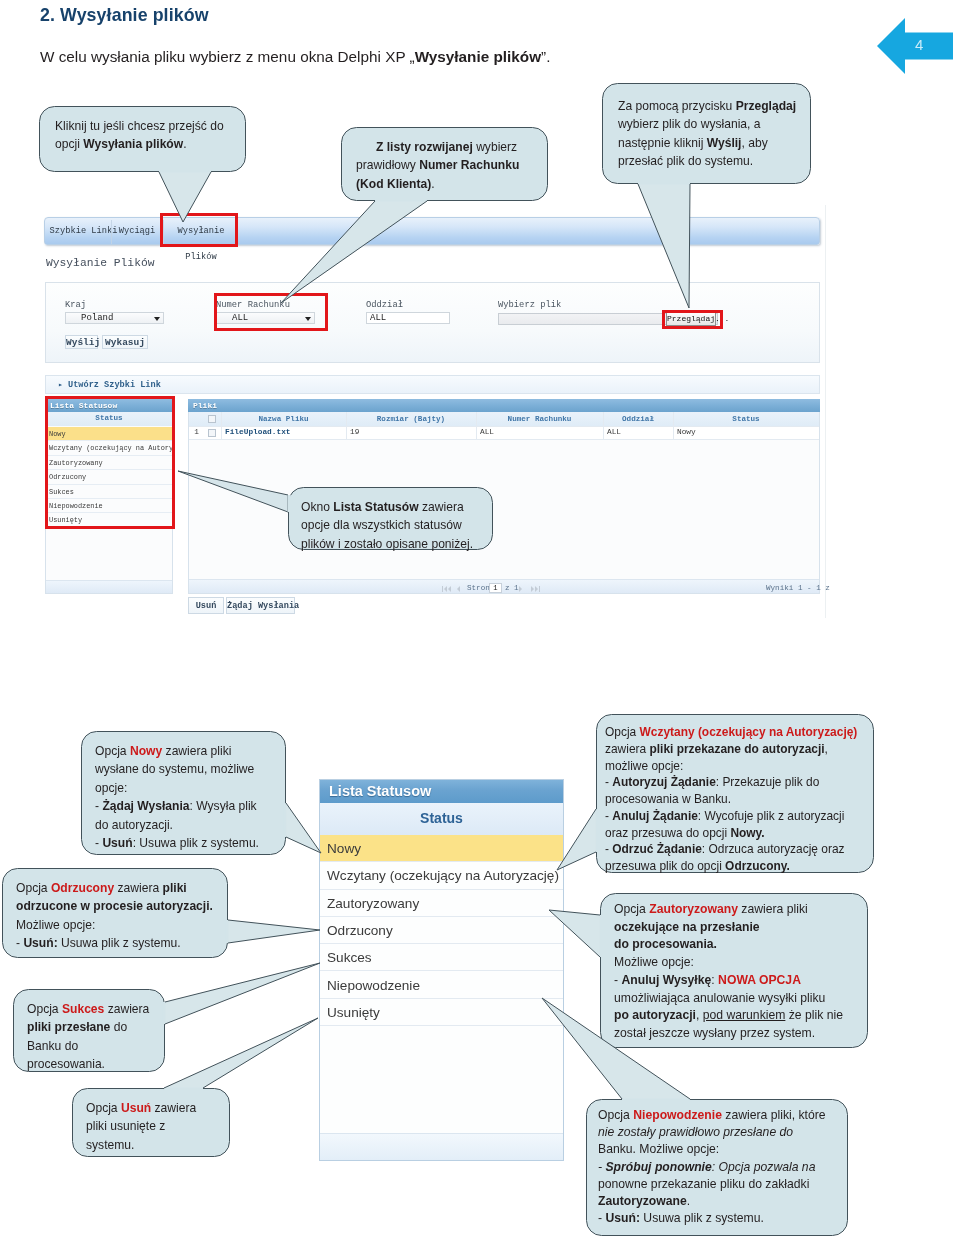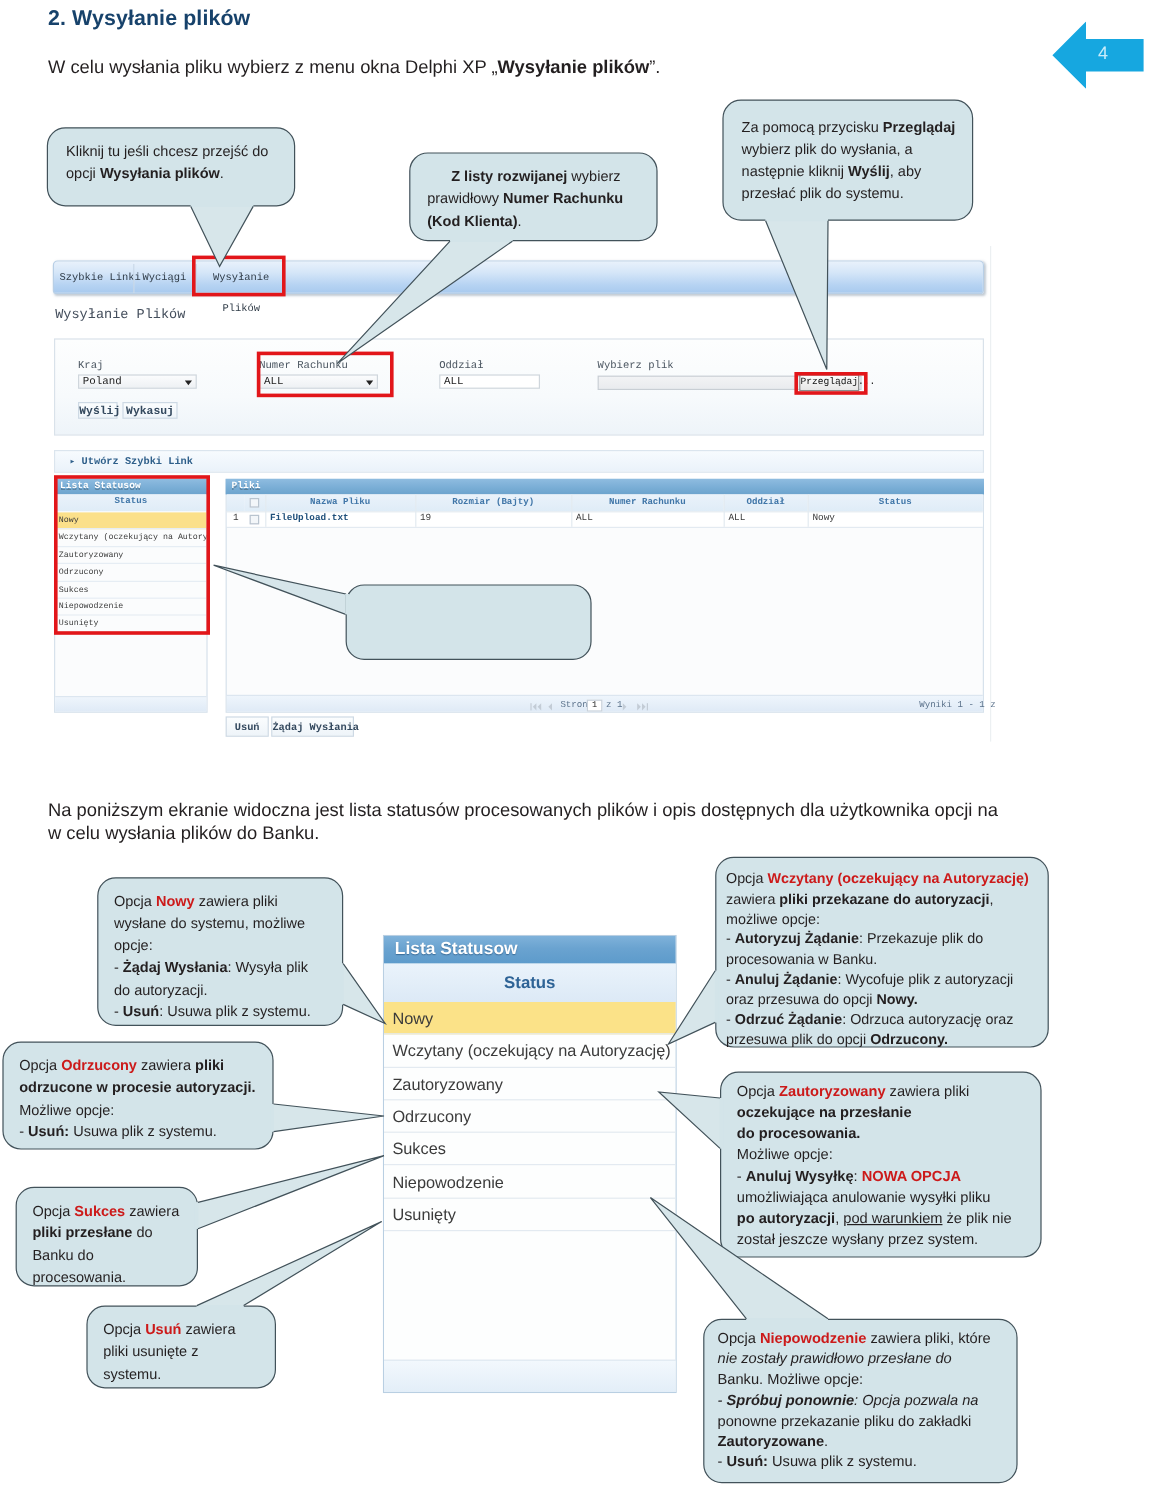--- a/index.html
+++ b/index.html
@@ -38,21 +38,21 @@
      background:linear-gradient(180deg,#e8f1fb 0%,#d5e6f8 35%,#b6d3f2 75%,#a9caee 100%);
      border:1px solid #b8cfe6;box-shadow:1px 1px 2px rgba(120,140,160,.45);}
   .tab{position:absolute;top:0;height:26px;line-height:26px;text-align:center;
      font-size:8.7px;color:#2f3b47;}
   .tabsep{position:absolute;top:2px;width:1px;height:24px;background:rgba(255,255,255,.75);
      border-left:1px solid rgba(150,180,210,.5);}
   .s1 .ph{position:absolute;left:10px;top:52px;font-size:11.3px;color:#444e5c;}
   .panel{position:absolute;border:1px solid #d9e2ea;background:linear-gradient(180deg,#fdfefe 0%,#f7fafc 60%,#eef4f9 100%);}
   .flabel{position:absolute;font-size:8.8px;color:#4a5560;}
   .fsel{position:absolute;height:12px;border:1px solid #cfd6dc;background:linear-gradient(180deg,#fbfcfd,#eef1f4);
-     font-size:9px;color:#222;padding-left:3px;line-height:11px;}
+     font-size:9px;color:#222;padding-left:15px;line-height:11px;}
   .fsel .arw{position:absolute;right:3px;top:4px;width:0;height:0;border-left:3.5px solid transparent;
      border-right:3.5px solid transparent;border-top:4px solid #222;}
   .ftext{position:absolute;height:12px;border:1px solid #cfd6dc;background:#fff;font-size:9px;
      color:#222;padding-left:3px;line-height:11px;}
   .btn{position:absolute;border:1px solid #cdd9e4;background:linear-gradient(180deg,#fbfdfe,#eef4f9);
      font-size:9.5px;font-weight:bold;color:#34495e;text-align:center;}
   .redbox{position:absolute;border:3px solid #E2161A;}
   .qlbar{position:absolute;border:1px solid #dbe5ee;background:linear-gradient(180deg,#f7fbfe,#eaf2fa);}
   .qltext{position:absolute;font-size:8.6px;font-weight:bold;color:#2e5f8a;}
   .gridhdr{position:absolute;background:linear-gradient(180deg,#8fbce0 0%,#7aaed6 55%,#6ca3cd 100%);
@@ -86,24 +86,20 @@
 <body>
 
 <div class="page">
 
   <div id="heading">2. Wysyłanie plików</div>
 
   <div id="intro" class="bodytext">
     <span>W celu wysłania pliku wybierz z menu okna Delphi XP „</span><b>Wysyłanie plików</b><span>”.</span>
   </div>
 
-  <div id="para2" class="bodytext">
-    <div>Na poniższym ekranie widoczna jest lista statusów procesowanych plików i opis dostępnych dla użytkownika opcji na</div>
-    <div>w celu wysłania plików do Banku.</div>
-  </div>
 
   <svg id="pagearrow" viewBox="0 0 80 56">
     <path d="M2 28 L30 0 L30 14.5 L78 14.5 L78 41.5 L30 41.5 L30 56 Z" fill="#16A7E0"></path>
   </svg>
   <div id="pagenum">4</div>
 
   <div id="shot1" class="shot s1">
     <div style="position:absolute;left:789px;top:0;width:1px;height:413px;background:#ecf0f2"></div>
 
     <div class="tabbar">
@@ -384,20 +380,25 @@
     </div>
   <div id="callouts-top" style="position:absolute;left:0;top:0;z-index:7;">
       <div class="co" style="left: 288px; top: 487px; width: 205px; height: 63px; z-index: 8;">
         <svg width="605" height="463" style="left: -200px; top: -200px;">
           <g transform="translate(200,200)">
             <polygon points="0,8 0,25 -110,-16" class="cotail"></polygon>
             <rect x="0.5" y="0.5" width="204" height="62" rx="15" ry="15" class="cofill"></rect>
             <line x1="1.2" y1="8" x2="1.2" y2="25" stroke="#D3E4E9" stroke-width="3.2"></line>
           </g>
         </svg>
+        <div class="tx" style="left: 13px; top: 11px;">
+          <div style="width: fit-content;"><span>Okno </span><b>Lista Statusów</b><span> zawiera</span></div>
+          <div style="width: fit-content;"><span>opcje dla wszystkich statusów</span></div>
+          <div style="width: fit-content;"><span>plików i zostało opisane poniżej.</span></div>
+        </div>
       </div>
     </div>
   <svg id="tailoverlay" style="position:absolute;left:0;top:0;width:960px;height:1248px;z-index:6;pointer-events:none;">
       <polygon points="159,172 211,172 183,222" fill="#D7E6EA" stroke="none" style="mix-blend-mode: multiply;"></polygon>
       <line x1="159" y1="170.8" x2="211" y2="170.8" stroke="#D3E4E9" stroke-width="3.2"></line>
       <polyline points="159,172 183,222 211,172" class="cotailline"></polyline>
       <polygon points="375,201 427,201 281,303" fill="#D7E6EA" stroke="none" style="mix-blend-mode: multiply;"></polygon>
       <line x1="375" y1="199.8" x2="427" y2="199.8" stroke="#D3E4E9" stroke-width="3.2"></line>
       <polyline points="375,201 281,303 427,201" class="cotailline"></polyline>
       <polygon points="638,184 690,184 689,308" fill="#D7E6EA" stroke="none" style="mix-blend-mode: multiply;"></polygon>

